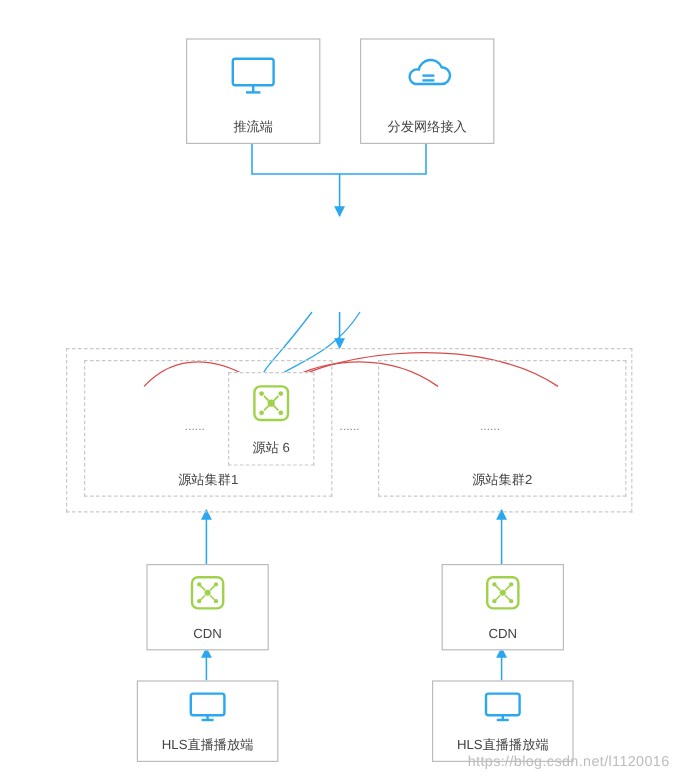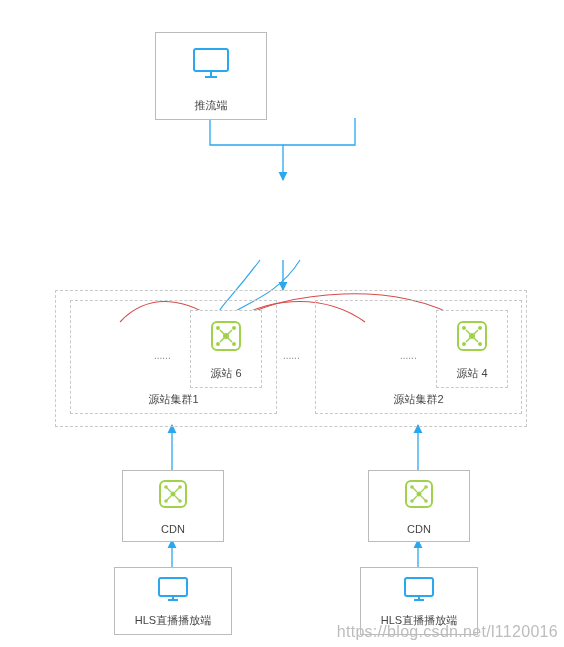--- a/index.html
+++ b/index.html
@@ -3,21 +3,21 @@
 <meta charset="utf-8">
 <style>
 html,body{margin:0;padding:0;width:564px;height:647px;font-family:"Microsoft YaHei",Arial,sans-serif;font-size:11px;color:#444;background:#fff}
 .canvas{position:relative;width:564px;height:647px}
 .node{position:absolute;background:#fff;text-align:center}
 .solid{border:1px solid #bbb}
 .dashed{border:1px dashed #c9c9c9}
 .label{position:absolute;bottom:6px;left:0;right:0;text-align:center}
 .icon{display:flex;align-items:center;justify-content:center}
 svg{overflow:visible}
-.watermark{position:absolute;right:6px;bottom:6px;font-size:16px;color:#bdbdbd;letter-spacing:.3px}
+.watermark{position:absolute;right:6px;bottom:6px;font-size:12px;color:#bdbdbd;letter-spacing:.3px}
 </style>
 </head>
 <body>
 <div class="canvas">
 
 <svg width="564" height="647" style="position:absolute;left:0;top:0">
   <defs>
     <marker id="ab" viewBox="0 0 10 10" refX="9" refY="5" markerWidth="7" markerHeight="7" orient="auto">
       <path d="M0,0 L10,5 L0,10 Z" fill="#2aa7ee"></path>
     </marker>
@@ -49,20 +49,30 @@
   <div class="icon" style="height:60px">
     <svg width="40" height="34">
           <rect x="3" y="3" width="34" height="22" rx="2" fill="none" stroke="#2aa7ee" stroke-width="2"></rect>
           <line x1="14" y1="31" x2="26" y2="31" stroke="#2aa7ee" stroke-width="2"></line>
           <line x1="20" y1="25" x2="20" y2="31" stroke="#2aa7ee" stroke-width="2"></line>
         </svg>
   </div>
   <div class="label">推流端</div>
 </div>
 
+<div class="node solid" style="left:300px;top:32px;width:110px;height:86px">
+  <div class="icon" style="height:60px">
+    <svg width="44" height="32">
+          <path d="M12 23h22a7 7 0 0 0 0-14 10 10 0 0 0-19 2 6 6 0 0 0-3 12z" fill="none" stroke="#2aa7ee" stroke-width="2"></path>
+          <line x1="18" y1="16" x2="28" y2="16" stroke="#2aa7ee" stroke-width="2"></line>
+          <line x1="18" y1="20" x2="28" y2="20" stroke="#2aa7ee" stroke-width="2"></line>
+        </svg>
+  </div>
+  <div class="label">分发网络接入</div>
+</div>
 
 
 <div class="node dashed" style="left:55px;top:290px;width:470px;height:135px;background:transparent"></div>
 
 <div class="node dashed" style="left:70px;top:300px;width:205px;height:112px;background:transparent">
   <div class="label">源站集群1</div>
 </div>
 
 <div style="position:absolute;left:154px;top:350px;font-size:10px;color:#888">......</div>
 
@@ -82,34 +92,20 @@
 </div>
 
 <div style="position:absolute;left:283px;top:350px;font-size:10px;color:#888">......</div>
 
 <div class="node dashed" style="left:315px;top:300px;width:205px;height:112px;background:transparent">
   <div class="label">源站集群2</div>
 </div>
 
 <div style="position:absolute;left:400px;top:350px;font-size:10px;color:#888">......</div>
 
-<div class="node dashed" style="left:436px;top:310px;width:70px;height:76px">
-  <div class="icon" style="height:50px">
-    <svg width="34" height="34">
-          <rect x="3" y="3" width="28" height="28" rx="5" fill="none" stroke="#9fd24a" stroke-width="2"></rect>
-          <circle cx="17" cy="17" r="3" fill="#9fd24a"></circle>
-          <circle cx="9" cy="9" r="2" fill="#9fd24a"></circle>
-          <circle cx="25" cy="9" r="2" fill="#9fd24a"></circle>
-          <circle cx="9" cy="25" r="2" fill="#9fd24a"></circle>
-          <circle cx="25" cy="25" r="2" fill="#9fd24a"></circle>
-          <path d="M11 11l4 4M23 11l-4 4M11 23l4-4M23 23l-4-4" stroke="#9fd24a" stroke-width="1.5"></path>
-        </svg>
-  </div>
-  <div class="label">源站 4</div>
-</div>
 
 <div class="node solid" style="left:122px;top:470px;width:100px;height:70px">
   <div class="icon" style="height:46px">
     <svg width="30" height="30">
           <rect x="2" y="2" width="26" height="26" rx="5" fill="none" stroke="#9fd24a" stroke-width="2"></rect>
           <circle cx="15" cy="15" r="2.5" fill="#9fd24a"></circle>
           <circle cx="8" cy="8" r="1.8" fill="#9fd24a"></circle>
           <circle cx="22" cy="8" r="1.8" fill="#9fd24a"></circle>
           <circle cx="8" cy="22" r="1.8" fill="#9fd24a"></circle>
           <circle cx="22" cy="22" r="1.8" fill="#9fd24a"></circle>

